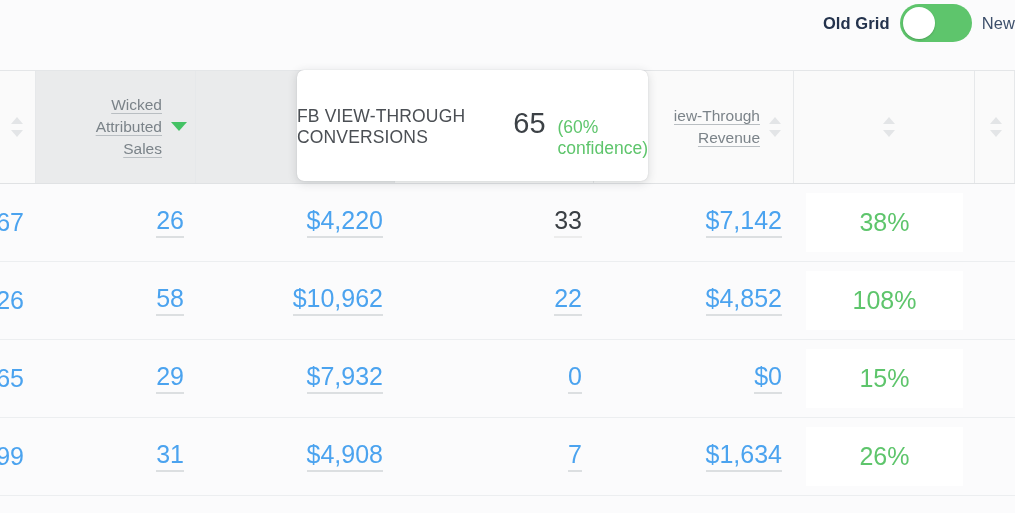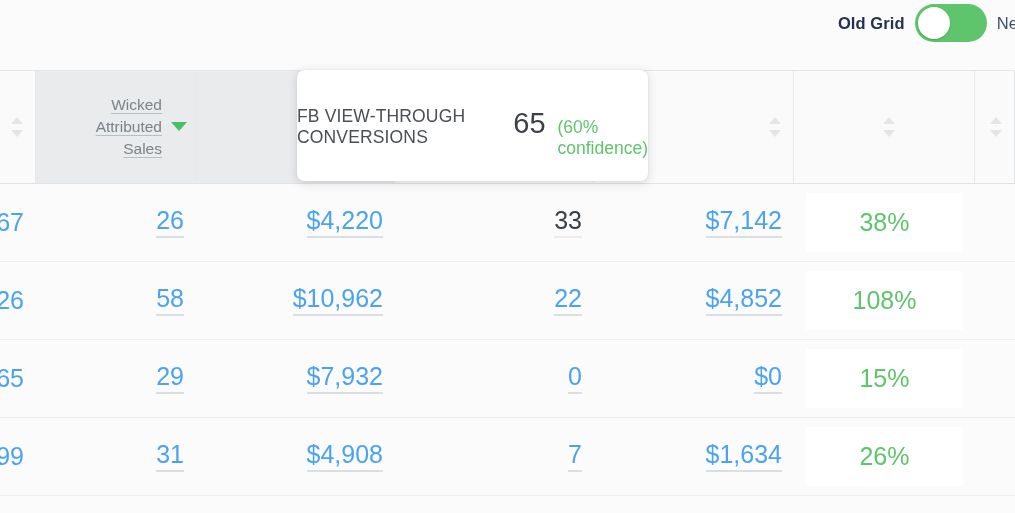--- a/index.html
+++ b/index.html
@@ -26,21 +26,21 @@
   .topbar {
     position: absolute;
     top: 0;
     left: 0;
     width: 1015px;
     height: 70px;
     background: #fbfbfc;
     display: flex;
     align-items: center;
     justify-content: flex-end;
-    padding-right: 3px;
+    padding-right: 18px;
     box-sizing: border-box;
   }
   .grid-toggle {
     display: flex;
     align-items: center;
     gap: 10px;
     margin-right: -18px;
     transform: translateY(-12px);
   }
   .toggle-label {
@@ -293,20 +293,22 @@
           </span>
         </div>
         <div class="th" style="width: 199px; flex: 0 0 199px;">
           <span class="th-label clip"></span>
           <span class="sort-icon">
             <span class="up"></span>
             <span class="down"></span>
           </span>
         </div>
         <div class="th" style="width: 200px; flex: 0 0 200px;">
+          <span class="th-label clip">iew-Through 
+Revenue</span>
           <span class="sort-icon">
             <span class="up"></span>
             <span class="down"></span>
           </span>
         </div>
         <div class="th" style="width: 181px; flex: 0 0 181px; justify-content: center;">
           <span class="sort-icon">
             <span class="up"></span>
             <span class="down"></span>
           </span>

